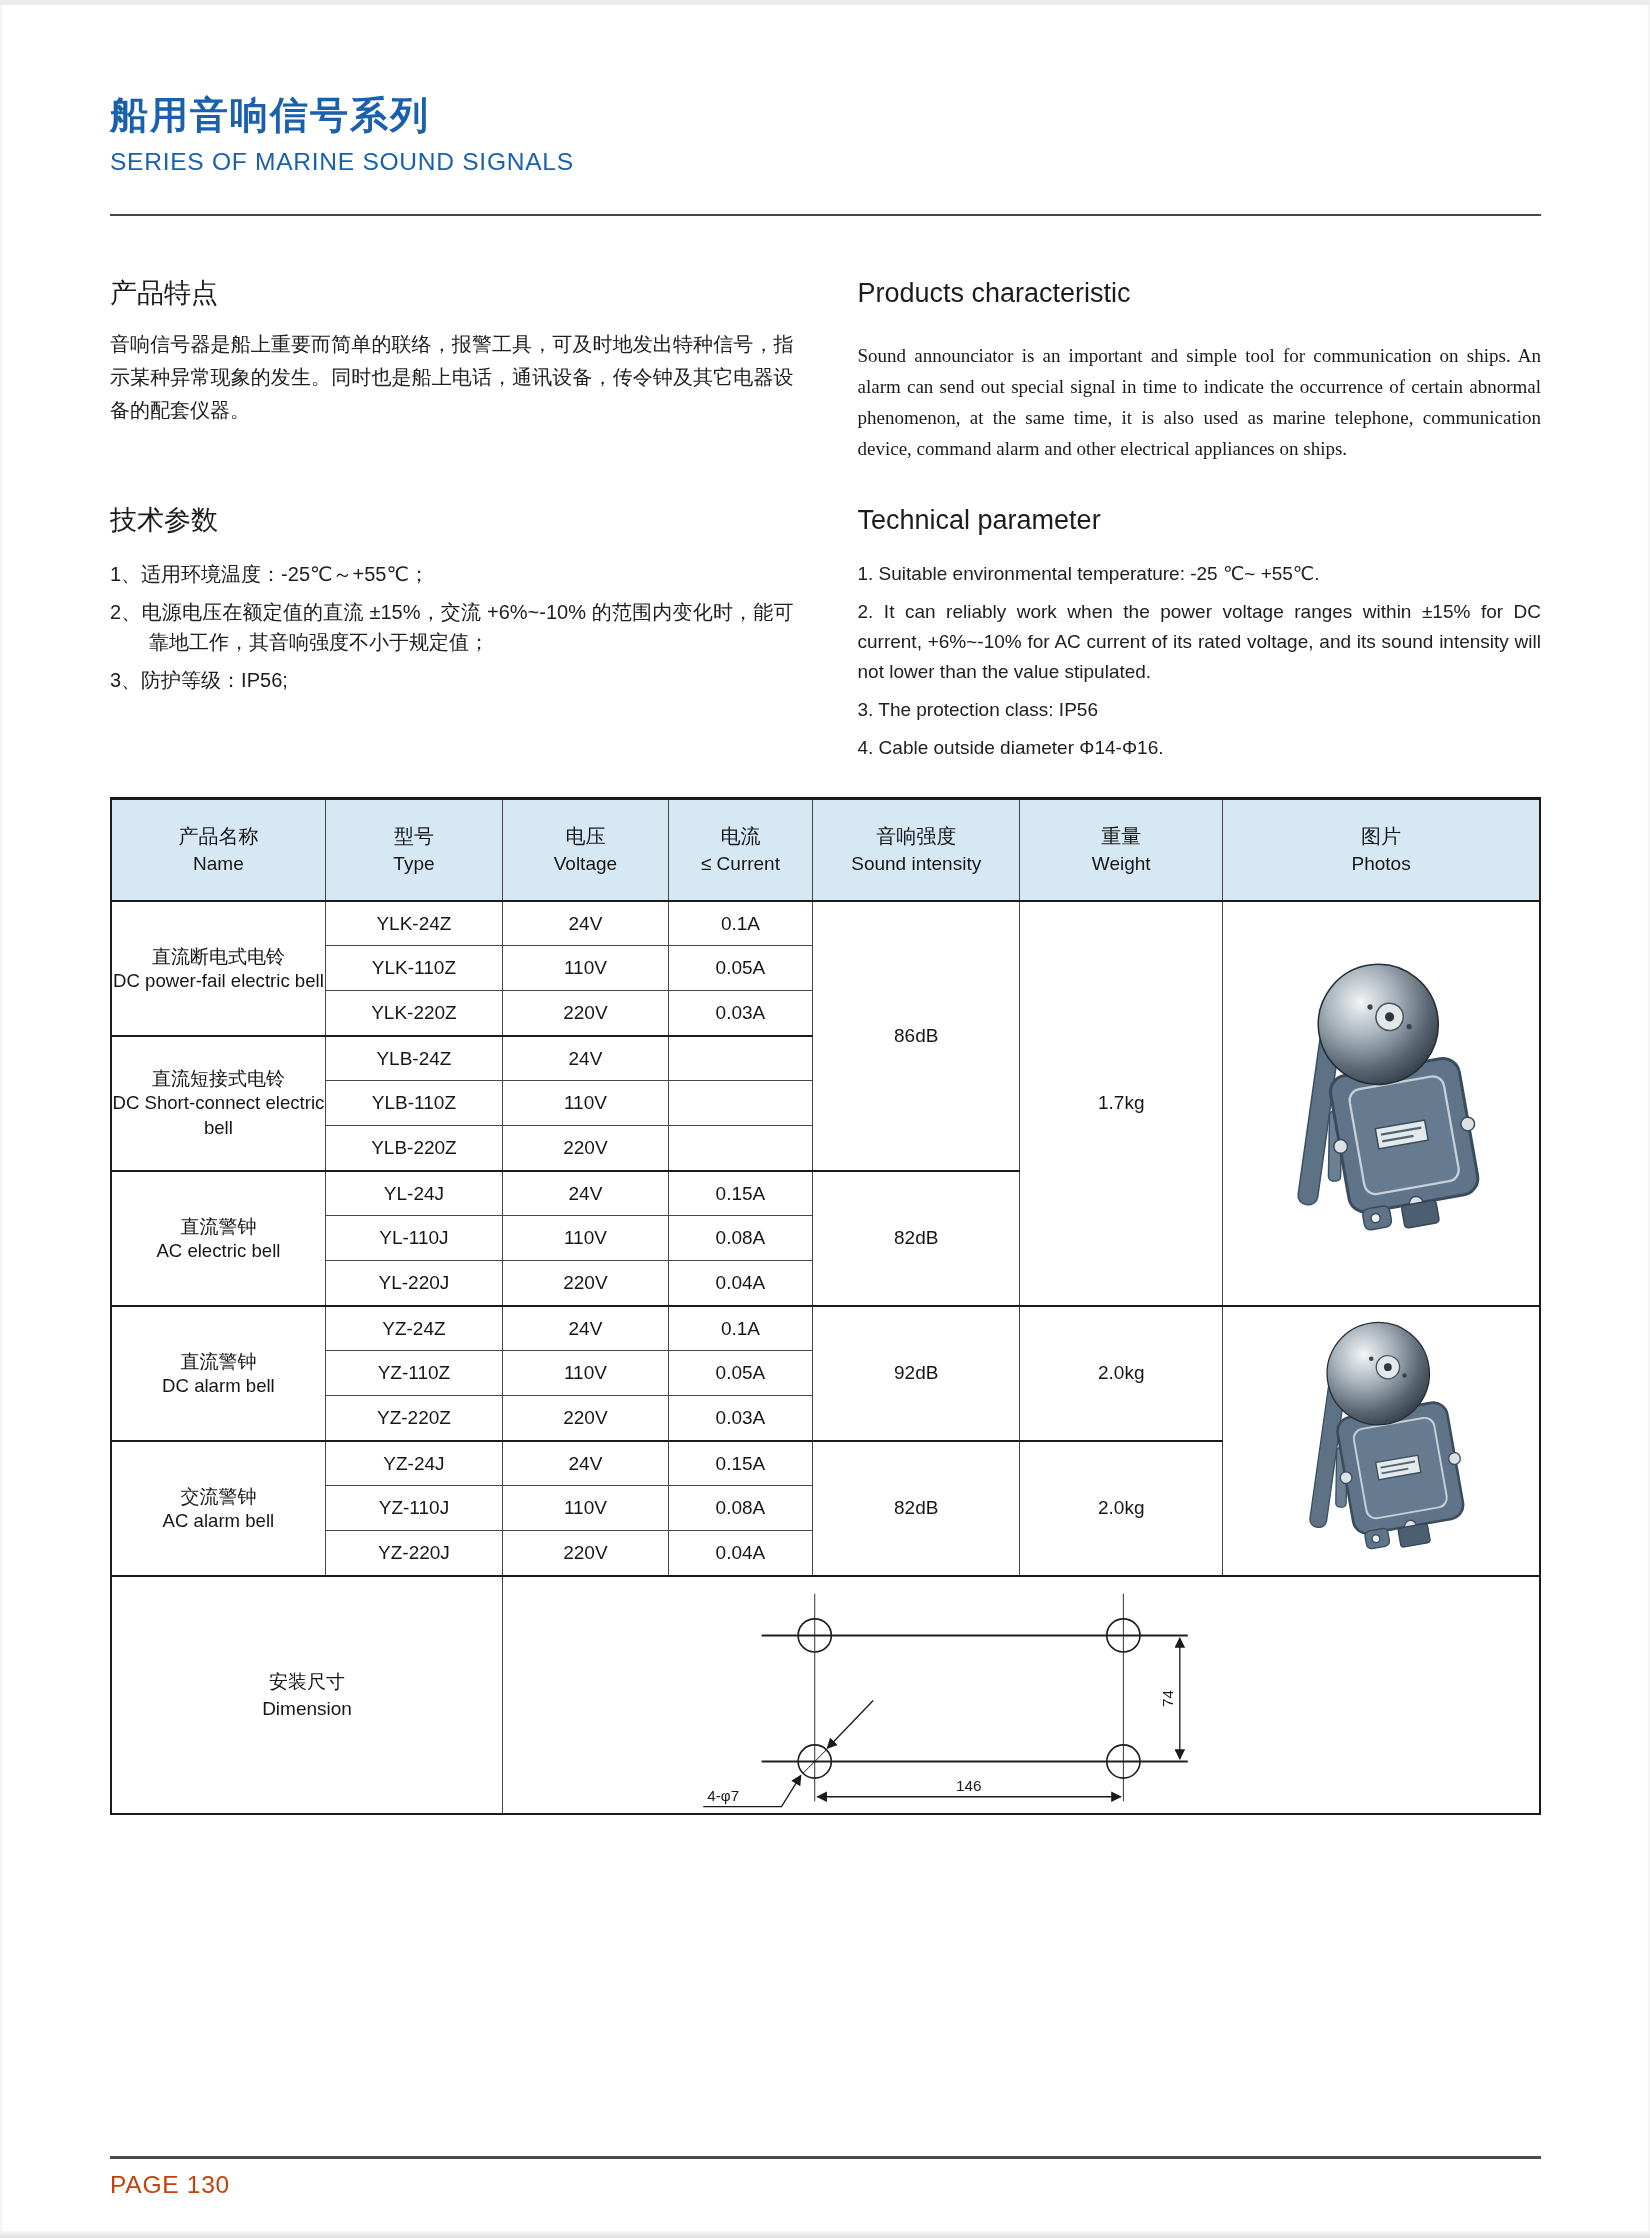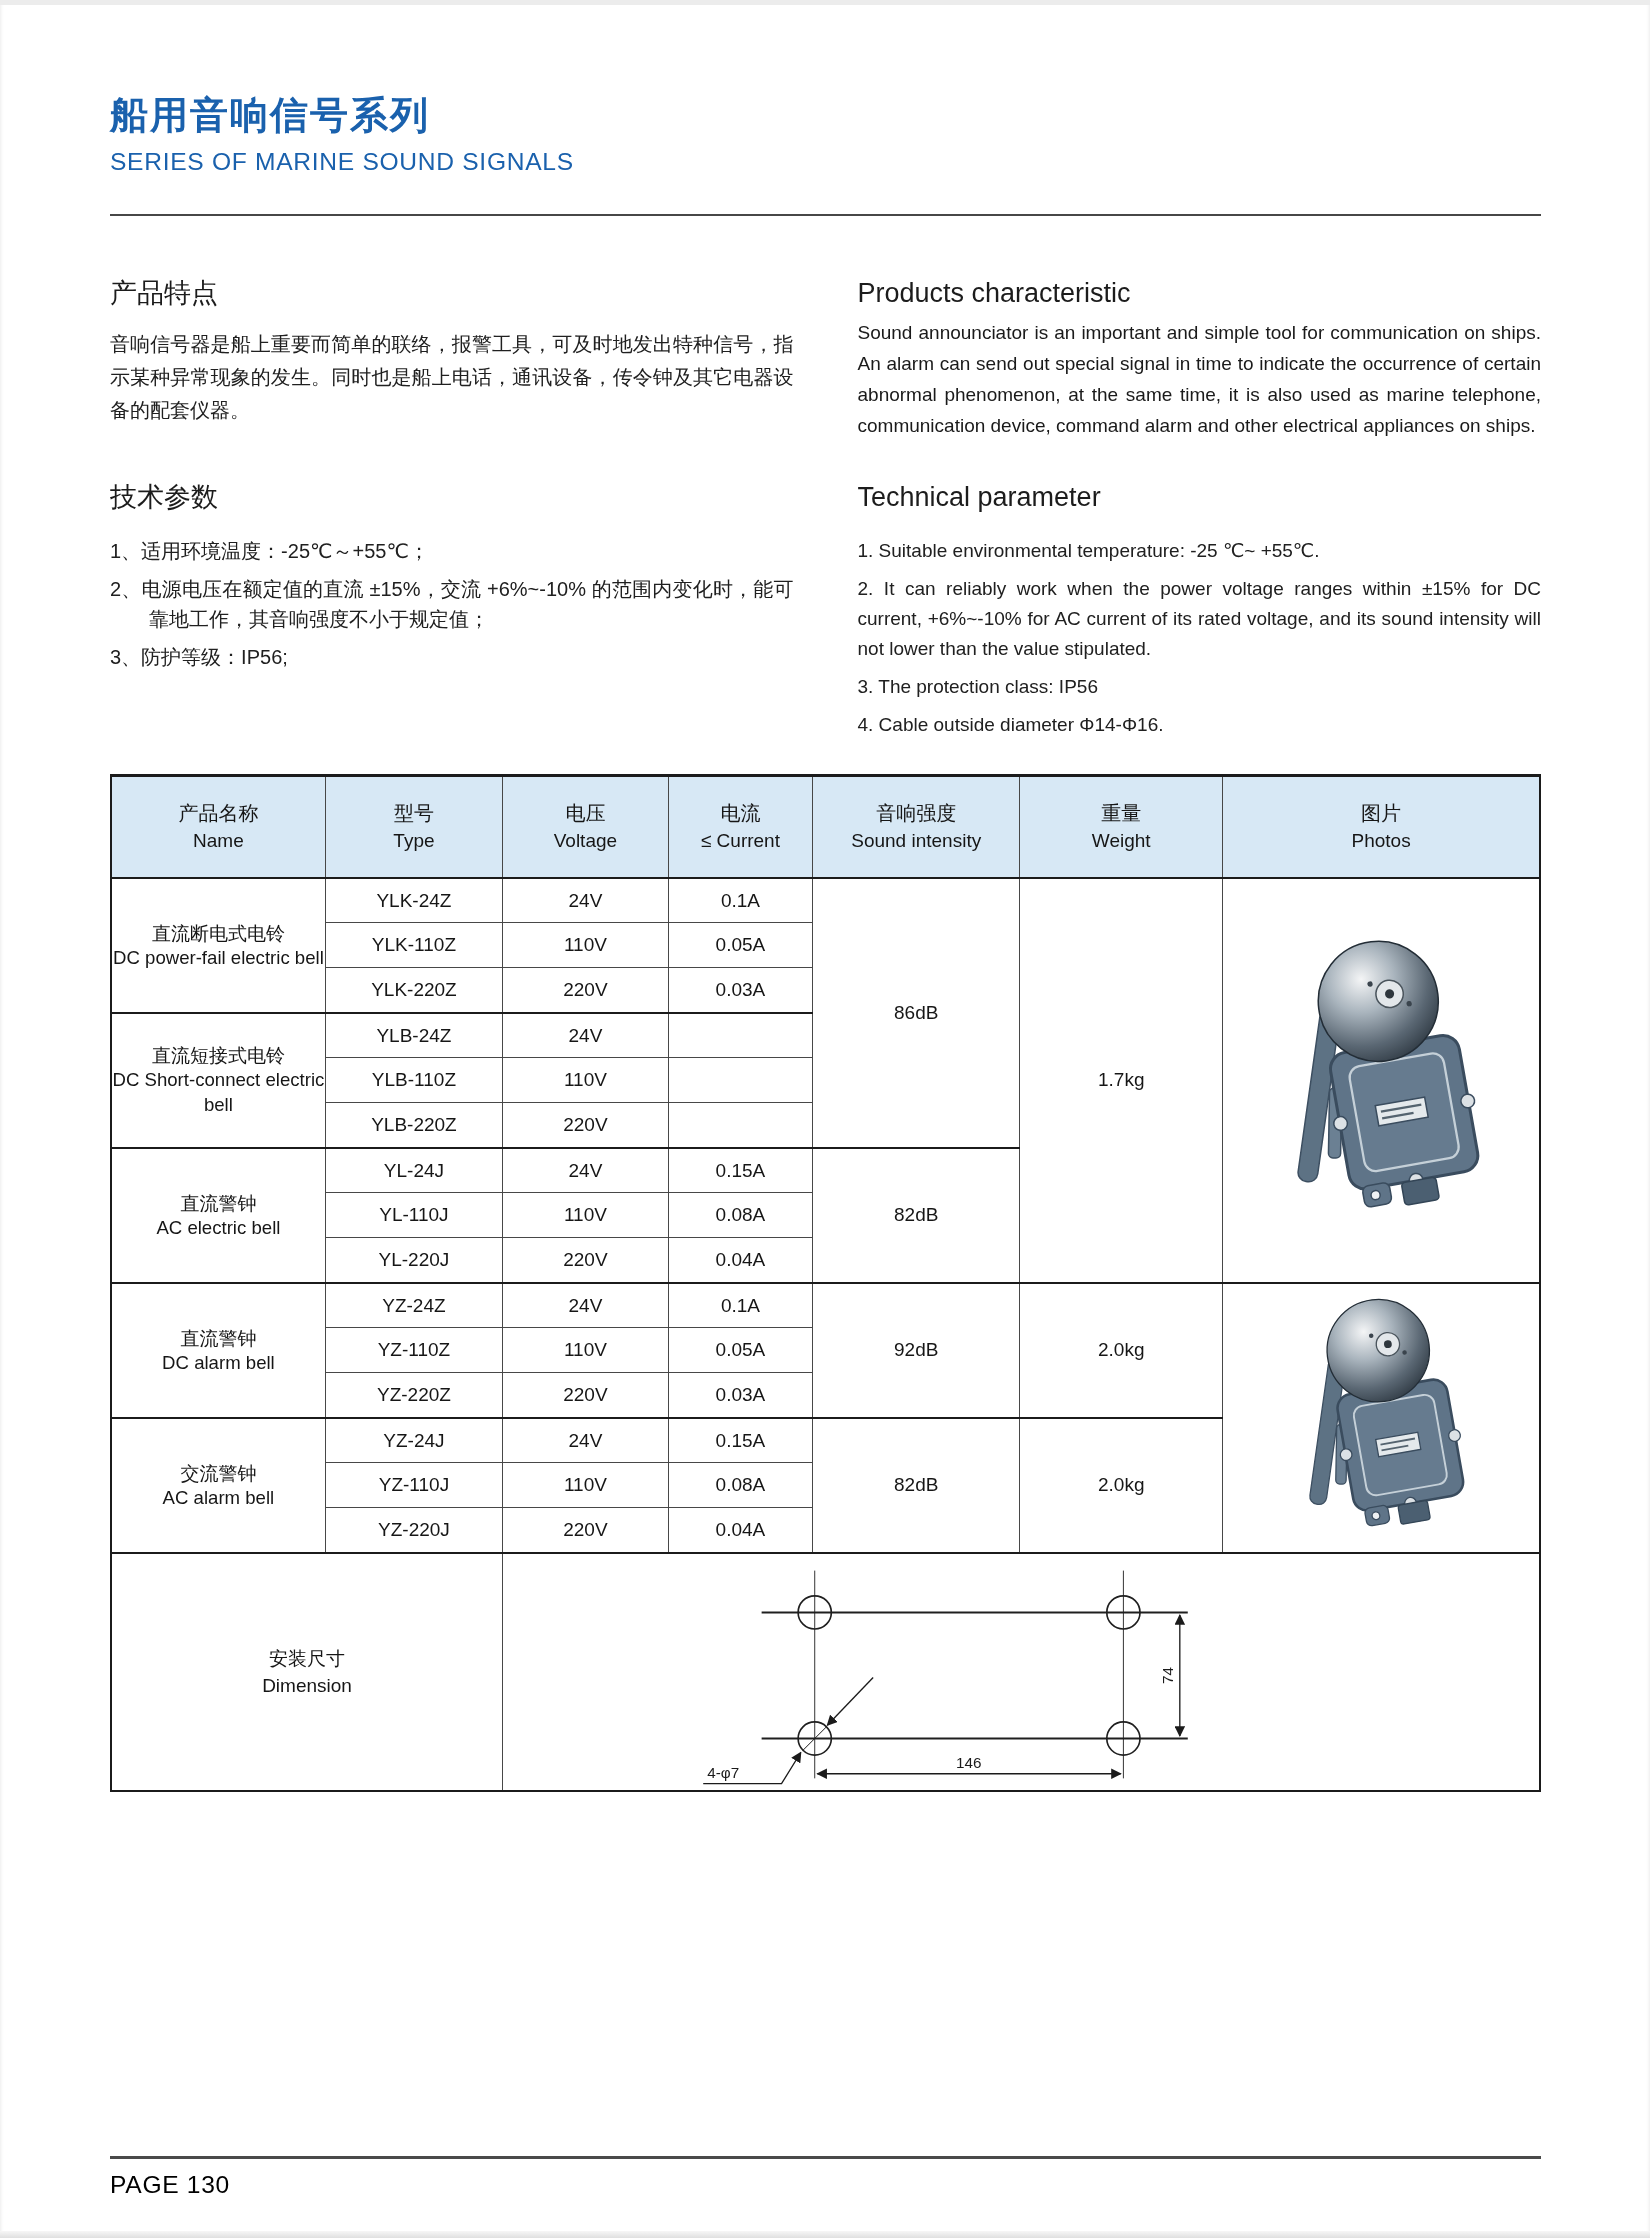--- a/index.html
+++ b/index.html
@@ -19,21 +19,21 @@
   
   .title-block{margin-top:92px;}
   .title-zh{margin:0;font-size:38px;line-height:47px;font-weight:600;color:#1a61ad;letter-spacing:2px;}
   .title-en{margin-top:6.7px;font-size:24.6px;line-height:31px;font-weight:500;color:#1a61ad;letter-spacing:0.7px;}
   .rule{margin-top:37px;height:2.7px;background:#474747;}
 
   
   .cols{display:grid;grid-template-columns:1fr 1fr;column-gap:64px;margin-top:61px;}
   .sec-h{margin:0;font-size:27px;line-height:32px;font-weight:500;color:#1c1c1c;}
   .body-zh{margin:18.6px 0 0 0;font-size:20px;line-height:33px;text-align:justify;color:#202020;}
-  .body-en{margin:8px 0 0 0;font-size:19px;line-height:31px;text-align:justify;color:#1a1a1a;}
+  .body-en{margin:31px 0 0 0;font-size:19px;line-height:31px;text-align:justify;color:#1a1a1a;font-family:Liberation Serif, serif;}
   .tech-block{margin-top:40px;}
   ul.plist{list-style:none;margin:22.6px 0 0 0;padding:0;}
   ul.plist li{margin:0 0 8px 0;font-size:20px;line-height:30px;text-align:justify;color:#202020;}
   ul.plist.zh li{padding-left:39px;text-indent:-39px;}
   ul.plist.en li{font-size:19px;}
 
   
   table.spec{
     margin-top:26px;
     width:1431px;table-layout:fixed;border-collapse:collapse;
@@ -57,21 +57,21 @@
   tr.dim{height:233px;}
   tr.dim td{border-top:2px solid #1b1b1b;}
   td.dim-label .n-zh{display:block;font-size:19px;line-height:27px;}
   td.dim-label .n-en{display:block;font-size:19px;line-height:27px;}
   td.drawing{text-align:left;}
   .dimsvg text{font-family:"Liberation Sans","DejaVu Sans",sans-serif;font-size:23px;fill:#1b1b1b;}
 
   
   .footer{position:absolute;left:110px;width:1431px;top:2156px;}
   .footer-rule{height:2.7px;background:#4a4a4a;}
-  .footer-text{margin-top:12px;font-size:24.6px;letter-spacing:0.7px;color:#000000;}
+  .footer-text{margin-top:12px;font-size:24.6px;letter-spacing:0.7px;color:#c2410c;}
 </style>
 </head>
 <body>
 
 <svg width="0" height="0" style="position:absolute" aria-hidden="true">
   <defs>
     <radialGradient id="bellGrad" cx="0.38" cy="0.30" r="0.80">
       <stop offset="0" stop-color="#f4f5f6"></stop>
       <stop offset="0.35" stop-color="#a9b4bd"></stop>
       <stop offset="0.70" stop-color="#5a6773"></stop>

